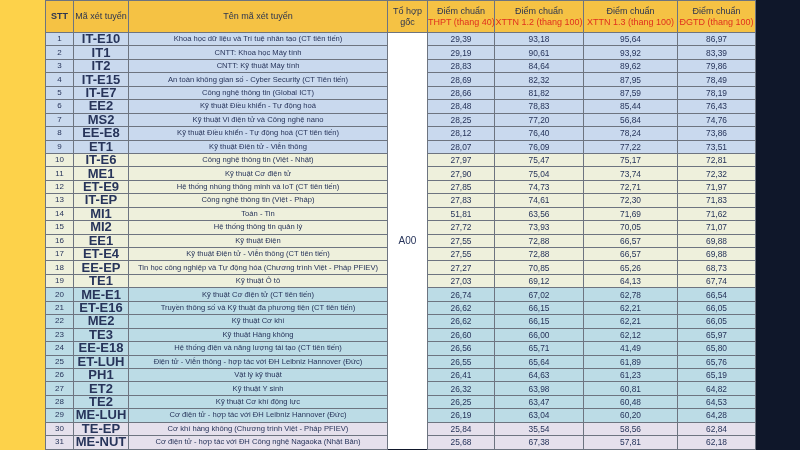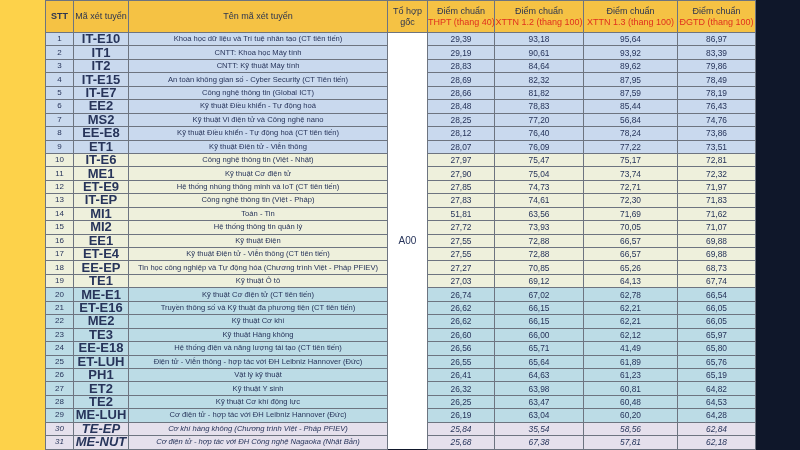--- a/index.html
+++ b/index.html
@@ -14,21 +14,21 @@
   th .sub{color:#e0301e;display:block;}
   th .stt{font-weight:bold;}
   td{font-size:7.6px;color:#27345a;height:12.45px;line-height:12px;}
   td.code{font-weight:bold;font-size:13px;}
   td.num{font-size:8.4px;}
   td.stt{font-size:8px;}
   td.combo{background:#fff;border-top:none;border-bottom:none;font-size:10px;color:#27345a;}
   tr.g1 td:not(.combo){background:#c9d9ee;}
   tr.g2 td:not(.combo){background:#eef0dc;}
   tr.g3 td:not(.combo){background:#bcdce6;}
-  tr.g4 td:not(.combo){background:#e5e0ec;font-style:italic;}
+  tr.g4 td:not(.combo){background:#e5e0ec;}
 </style>
 </head>
 <body>
 
 <div class="bg-left"></div>
 <div class="bg-right"></div>
 
 <div class="table-wrap">
   <table>
     <colgroup>

